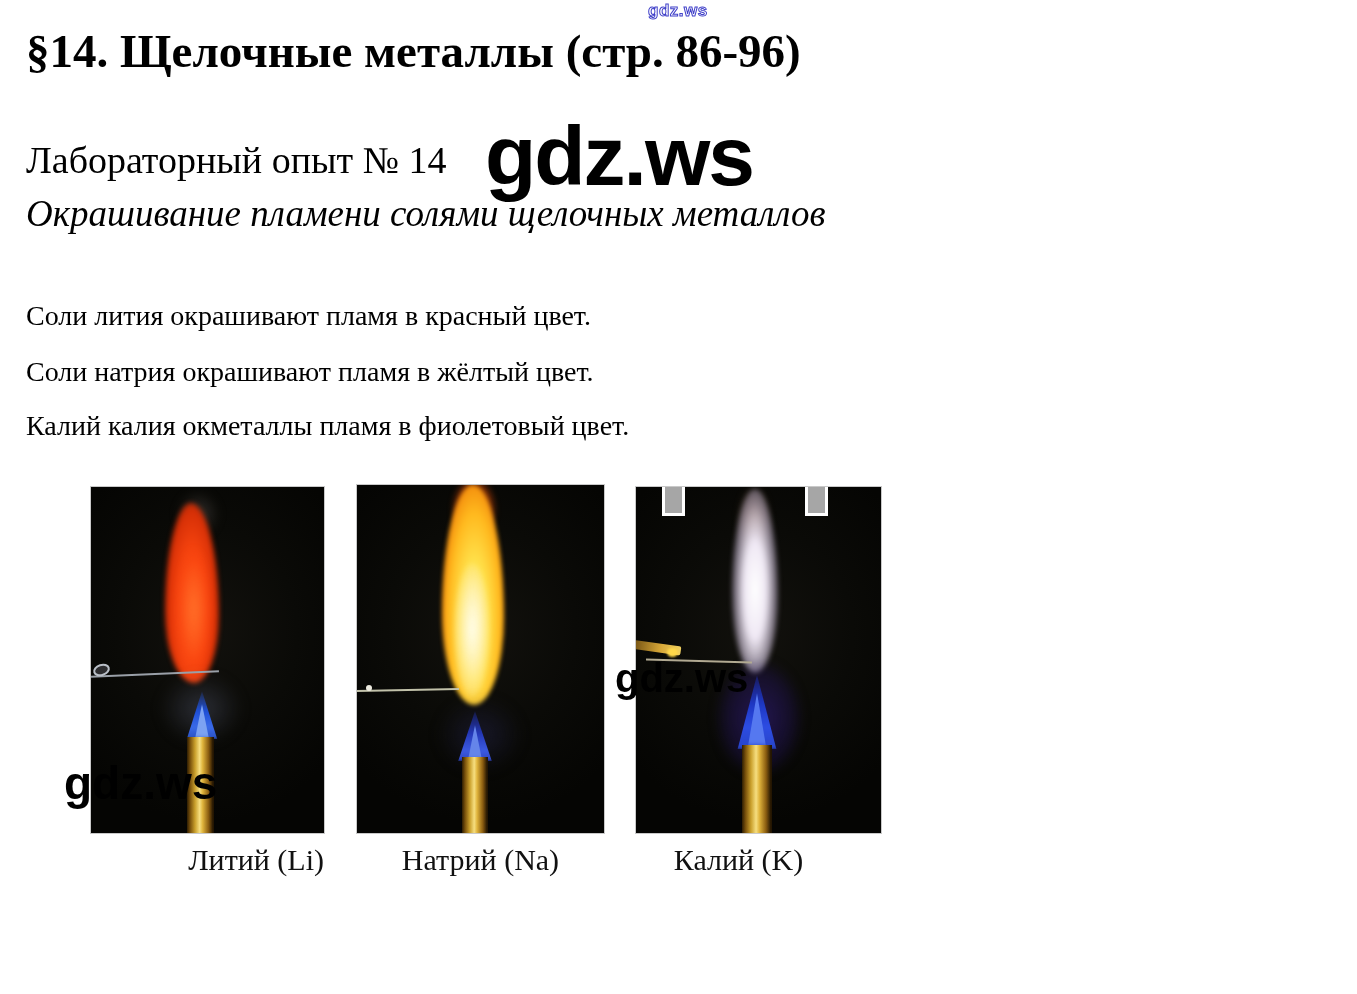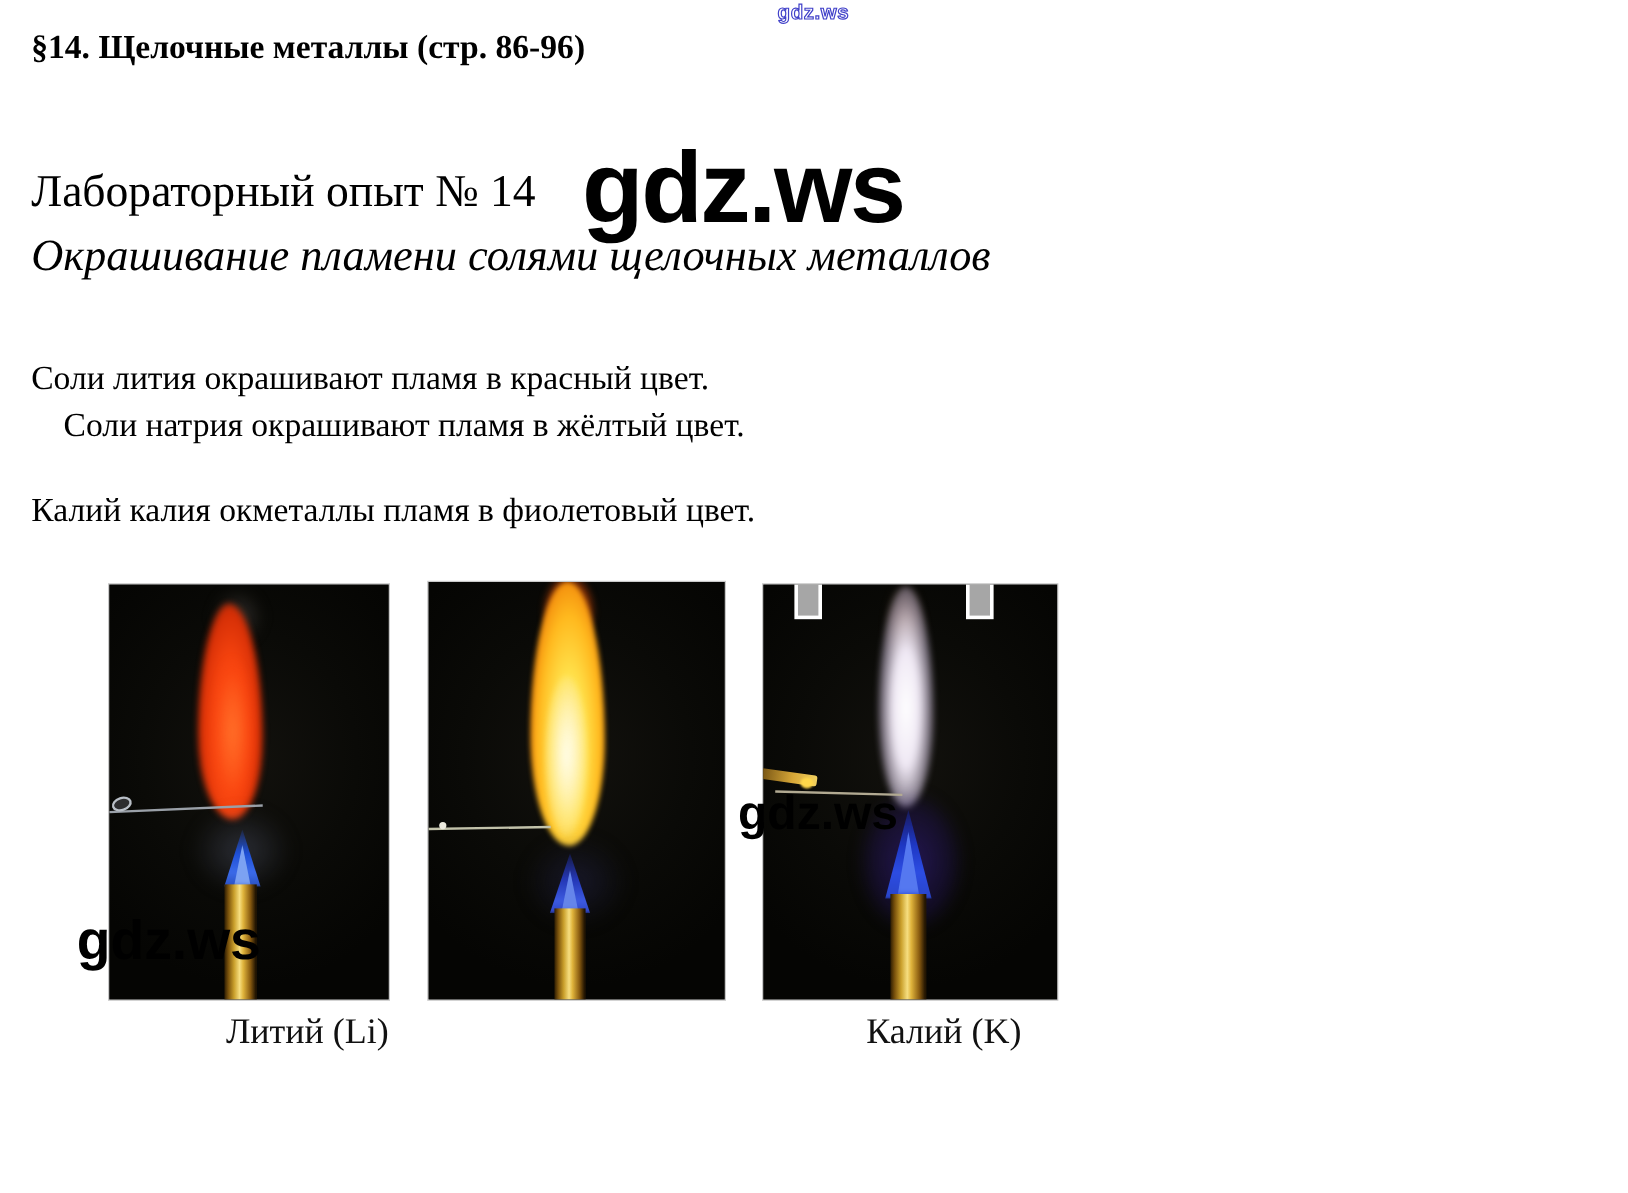--- a/index.html
+++ b/index.html
@@ -4,26 +4,26 @@
 <style>
   * { margin:0; padding:0; box-sizing:border-box; }
   html,body { background:#ffffff; }
   .page {
     position:relative; width:1357px; height:994px; background:#ffffff;
     font-family:"Liberation Serif", serif; color:#000; overflow:hidden;padding-left:48px;
   }
   .abs { position:absolute; }
 
   
-  .doc-title   { left:26px; top:24px;  font-size:28px; font-weight:700; letter-spacing:0px; }
+  .doc-title   { left:26px; top:24px;  font-size:47px; font-weight:700; letter-spacing:0px; }
   .lab-title   { left:26px; top:138px; font-size:38px; font-weight:400; }
   .lab-subtitle{ left:26px; top:192px; font-size:37px; font-style:italic; }
   .body-line   { left:26px; font-size:28px; }
   .line-1 { top:300px; }
-  .line-2 { top:339px;margin-left:27px; }
+  .line-2 { top:356px; }
   .line-3 { top:410px; }
   .faded  { color:#000000; }
 
   
   .wm { font-family:"Liberation Sans", sans-serif; font-weight:700; z-index:9; line-height:1; }
   .wm-top    { left:648px; top:2px;   font-size:17px; color:rgba(255,255,255,.9);
                -webkit-text-stroke:1px #4141c9; letter-spacing:.5px; }
   .wm-big    { left:485px; top:114px; font-size:84px; letter-spacing:-2px; color:#000; }
   .wm-middle { left:615px; top:658px; font-size:40px; color:#000; }
   .wm-bottom { left:64px;  top:760px; font-size:46px; color:#000; }
@@ -108,21 +108,21 @@
   .k-holder { left:-5px; top:156px; width:50px; height:9px; border-radius:2px;
               background:linear-gradient(90deg,#6a4a10,#d8a838 60%,#f0d060); transform:rotate(8deg); }
   .k-holder-tip { left:31px; top:161px; width:11px; height:9px; border-radius:50%;
               background:#ffd84a; filter:blur(1px); }
   .k-tube   { left:106px; top:258px; width:30px; height:88px; }
 
   
   .caption { top:843px; font-size:30px; text-align:center; color:#111; }
   .cap1 { left:91px;  width:233px;text-align:right; }
   .cap2 { left:357px; width:247px; }
-  .cap3 { left:664px; width:245px;text-align:center; }
+  .cap3 { left:616px; width:245px;text-align:center; }
 </style>
 </head>
 <body>
 
 <div class="page">
 
   <div class="abs wm wm-top">gdz.ws</div>
   <div class="abs wm wm-big">gdz.ws</div>
   <div class="abs wm wm-middle">gdz.ws</div>
   <div class="abs wm wm-bottom">gdz.ws</div>
@@ -171,15 +171,16 @@
     <div class="k-glow"></div>
     <div class="k-cone"></div>
     <div class="k-cone-core"></div>
     <div class="k-holder"></div>
     <div class="k-holder-tip"></div>
     <div class="k-wire"></div>
     <div class="k-tube brass"></div>
   </div>
 
   <div class="abs caption cap1">Литий (Li)</div>
+  <div class="abs caption cap2">Натрий (Na)</div>
   <div class="abs caption cap3">Калий (K)</div>
 
 </div>
 
 </body></html>

